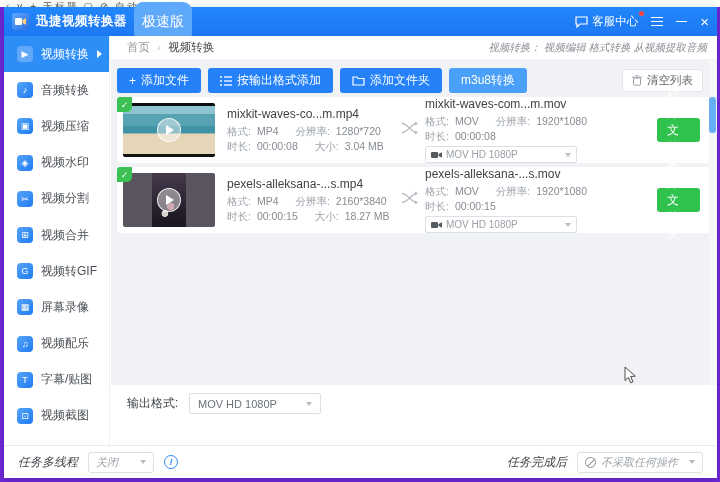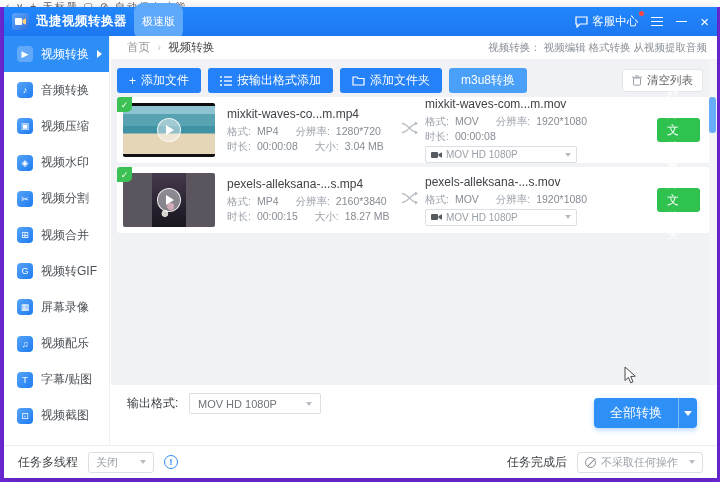--- a/index.html
+++ b/index.html
@@ -11,21 +11,21 @@
   .bg-strip { position:absolute; top:0; left:0; width:720px; height:7px; background:#fdfdfd; overflow:hidden; }
   .bg-strip .txt { position:absolute; top:0px; left:6px; font-size:10px; color:#5a5a5a; letter-spacing:2px; white-space:nowrap; }
 
   
   .app { position:absolute; left:4px; top:7px; width:713px; height:471px; background:#ffffff; box-shadow:0 2px 8px rgba(0,0,0,.18); }
 
   
   .titlebar { position:absolute; top:0; left:0; right:0; height:29px; background:linear-gradient(180deg,#2286fb,#1c78f2); display:flex; align-items:center; padding:0 8px; }
   .app-icon { width:17px; height:17px; border-radius:3px; background:linear-gradient(135deg,#5fa8ff,#2f6fe0); display:flex; align-items:center; justify-content:center; margin-right:7px; }
   .app-title { color:#fff; font-size:12.5px; font-weight:bold; letter-spacing:.5px; }
-  .badge { margin-left:7px; background:#5fa9fb; color:#fff; font-size:11px; padding:11px 8px; border-radius:9px; }
+  .badge { margin-left:7px; background:#5fa9fb; color:#fff; font-size:14px; padding:11px 8px; border-radius:9px; }
   .tb-right { margin-left:auto; display:flex; align-items:center; gap:13px;text-align:right; }
   .service { display:flex; align-items:center; gap:4px; color:#fff; font-size:11.5px; position:relative; cursor:default; }
   .red-dot { position:absolute; right:-6px; top:-3px; width:5px; height:5px; border-radius:50%; background:#ff4545; }
   .hamburger { display:flex; flex-direction:column; gap:2.5px; }
   .hamburger i { display:block; width:12px; height:1.6px; background:#fff; }
   .min-btn { width:11px; height:1.6px; background:#fff; }
   .close-btn { color:#fff; font-size:15px; line-height:12px; }
 
   
   .sidebar { position:absolute; left:0; top:29px; width:106px; bottom:33px; background:#fff; border-right:1px solid #eef0f2; }
@@ -34,21 +34,21 @@
   .side-item.active { background:#2e8ef7; color:#fff; }
   .side-item.active .ic { background:rgba(255,255,255,.25); }
   .side-arrow { position:absolute; right:7px; top:50%; margin-top:-4px; width:0; height:0; border-left:5px solid #fff; border-top:4px solid transparent; border-bottom:4px solid transparent; }
 
   
   .main { position:absolute; left:107px; top:29px; right:0; bottom:33px; background:#f0f2f5; }
   .crumb-row { height:24px; background:#fff; display:flex; align-items:center; padding:0 10px 0 16px; border-bottom:1px solid #f2f3f5; }
   .crumb { font-size:11.5px; color:#999; }
   .crumb .cur { color:#444; }
   .crumb .sep { color:#c0c4c9; margin:0 4px; }
-  .hint { margin-left:auto; font-size:10.5px; color:#8a9097; }
+  .hint { margin-left:auto; font-size:10.5px; color:#8a9097;font-style:italic; }
 
   
   .toolbar { position:absolute; left:6px; right:14px; top:32px; height:25px; display:flex; gap:7px; align-items:center; }
   .btn-blue { height:25px; display:flex; align-items:center; gap:5px; padding:0 12px; background:#2481f7; color:#fff; font-size:12px; border-radius:3px; cursor:pointer; }
   .btn-blue.light { background:#4aa0f8; }
   .btn-clear { margin-left:auto; height:23px; display:flex; align-items:center; gap:5px; padding:0 9px; background:#fff; border:1px solid #e3e5e8; border-radius:3px; color:#666; font-size:11.5px; cursor:pointer; }
 
   
   .card { position:absolute; left:6px; width:593px; height:66px; background:#fff; border-radius:3px; display:flex; align-items:center; padding:0 10px 0 6px; }
   .card1 { top:61px; } .card2 { top:131px; }
@@ -82,21 +82,21 @@
   .op-label { font-size:12px; color:#3f4347; width:62px; }
   .op-select { width:132px; height:21px; border:1px solid #dcdfe3; border-radius:2px; display:flex; align-items:center; padding:0 8px; font-size:11px; color:#6d737a; cursor:pointer; background:#fff; }
   .op-input { width:212px; height:21px; border:1px solid #dcdfe3; border-radius:2px; padding:0 7px; font-size:10.5px; color:#6d737a; font-family:"Liberation Sans",sans-serif; background:#fff; }
   .btn-plain { height:21px; padding:0 11px; background:#fff; border:3px solid #f9a8d4; border-radius:2px; font-size:11.5px; color:#55595e; display:flex; align-items:center; cursor:pointer; }
   .convert-all { position:absolute; right:20px; top:13px; height:30px; display:flex; border-radius:4px; overflow:hidden; box-shadow:0 2px 5px rgba(46,143,247,.35); cursor:pointer; }
   .ca-main { background:#2e8ff7; color:#fff; font-size:13px; display:flex; align-items:center; padding:0 16px; }
   .ca-arrow { background:#2e8ff7; width:19px; display:flex; align-items:center; justify-content:center; border-left:1px solid rgba(255,255,255,.4); }
   .ca-arrow i { width:0; height:0; border-top:5px solid #fff; border-left:4px solid transparent; border-right:4px solid transparent; }
 
   
-  .statusbar { position:absolute; left:0; right:0; bottom:0; height:33px; background:#fff; border-top:1px solid #ececec; display:flex; align-items:center; padding:0 14px; }
+  .statusbar { position:absolute; left:0; right:0; bottom:0; height:33px; background:#fff; border-top:1px solid #ececec; display:flex; align-items:center; padding:0 14px;font-style:italic; }
   .sb-label { font-size:12px; color:#3f4347; }
   .sb-select { margin-left:10px; width:66px; height:21px; border:1px solid #dcdfe3; border-radius:3px; display:flex; align-items:center; padding:0 7px; font-size:11px; color:#9aa0a7; cursor:pointer; }
   .info-ic { margin-left:10px; width:14px; height:14px; border-radius:50%; border:1.4px solid #2e8ef7; color:#2e8ef7; font-size:9px; font-weight:bold; display:flex; align-items:center; justify-content:center; }
   .sb-right { margin-left:auto; display:flex; align-items:center; }
   .sb-select.wide { width:126px; }
   .ban-ic { position:relative; width:11px; height:11px; border:1.3px solid #8b9097; border-radius:50%; margin-right:5px; flex:0 0 11px; }
   .ban-ic::after { content:""; position:absolute; left:-0.5px; top:4px; width:11px; height:1.3px; background:#8b9097; transform:rotate(-45deg); }
 
   
   .cursor { position:absolute; left:624px; top:366px; z-index:50; pointer-events:none; }
@@ -315,20 +315,23 @@
                 <path d="M14 9.5 L17 11.5 L14 13.5" fill="#b9bec4" stroke="none"></path>
               </g>
             </svg>
         </span>
         <div class="out-info">
           <div class="fname">pexels-alleksana-...s.mov</div>
           <div class="meta">
             <span class="lbl">格式:</span><span class="val">MOV</span>
             <span class="lbl">分辨率:</span><span class="val">1920*1080</span>
           </div>
+          <div class="meta">
+            <span class="lbl">时长:</span><span class="val">00:00:15</span>
+          </div>
           <div class="preset">
             <svg width="11" height="8" viewBox="0 0 11 8">
                 <rect x="0" y="1" width="7" height="6" rx="1" fill="#565b61"></rect>
                 <path d="M7.5 3 L11 1.3 V6.7 L7.5 5 Z" fill="#565b61"></path>
               </svg>
             <span class="ptxt">MOV  HD 1080P</span>
             <span class="caret"></span>
           </div>
         </div>
         <div class="btn-open">
@@ -351,26 +354,20 @@
         <div class="op-row op-row2">
           <span class="op-label">输出路径:</span>
           <input class="op-input" value="C:\Users\Administrator\Desktop\迅捷视频转换器" style="">
           <div class="btn-plain">
             <span>更改目录</span>
           </div>
           <div class="btn-plain">
             <span>打开文件夹</span>
           </div>
         </div>
-        <div class="convert-all">
-          <span class="ca-main">全部转换</span>
-          <span class="ca-arrow">
-              <i></i>
-            </span>
-        </div>
       </div>
     </div>
 
     <div class="statusbar">
       <span class="sb-label">任务多线程</span>
       <div class="sb-select">
         <span>关闭</span>
         <span class="caret"></span>
       </div>
       <span class="info-ic">!</span>

